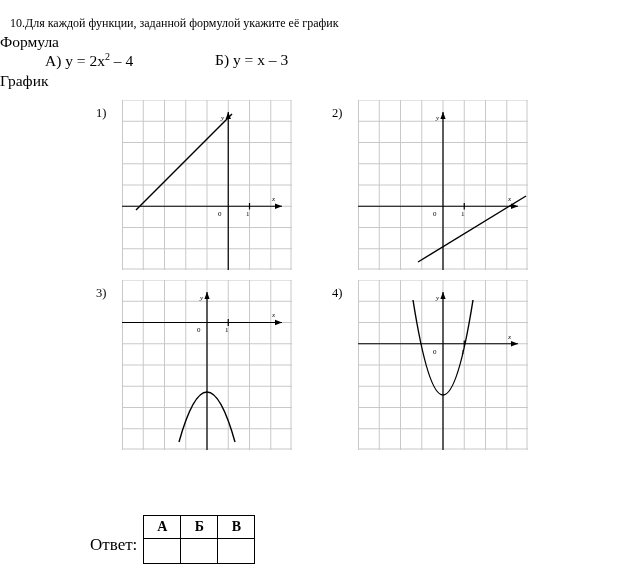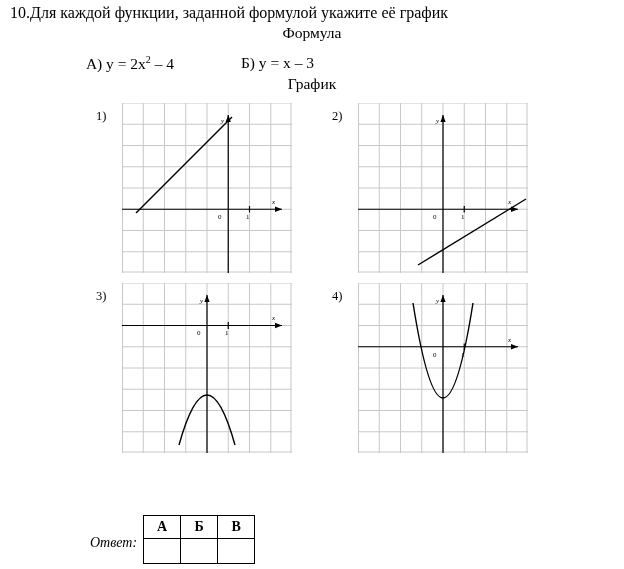--- a/index.html
+++ b/index.html
@@ -9,35 +9,33 @@
   }
   body {
     width: 624px;
     height: 569px;
     font-family: "Liberation Serif", serif;
     color: #000000;
     position: relative;
     overflow: hidden;
   }
   .question-line {
-    font-size: 16px;
-    padding: 4px 0 0 10px;
+    font-size: 12px;
+    padding: 16px 0 0 10px;
     white-space: nowrap;
   }
   .centered {
-    text-align: center;
     font-size: 15.5px;
     margin-top: 2px;
   }
   .formula-row {
     display: flex;
     font-size: 15.5px;
-    margin-top: 12px;
+    margin-top: 0;
     padding-left: 45px;
-    text-align: center;
   }
   .formula-a { width: 170px; }
   .formula-b { width: 125px; }
   .formula-c { width: 120px; }
   sup { font-size: 10px; vertical-align: super; }
 
   .graphs-area {
     position: relative;
     margin-top: 8px;
   }
@@ -62,24 +60,23 @@
     height: 170px;
   }
   .answer-area {
     position: absolute;
     left: 90px;
     top: 515px;
     display: flex;
     align-items: flex-start;
   }
   .answer-word {
-    font-size: 14px;
+    font-size: 17px;
     padding-top: 20px;
     padding-right: 6px;
-    font-style: italic;
   }
   .answer-table {
     border-collapse: collapse;
   }
   .answer-table td, .answer-table th {
     border: 1px solid #000;
     width: 34px;
     height: 20px;
     text-align: center;
     font-size: 14px;

